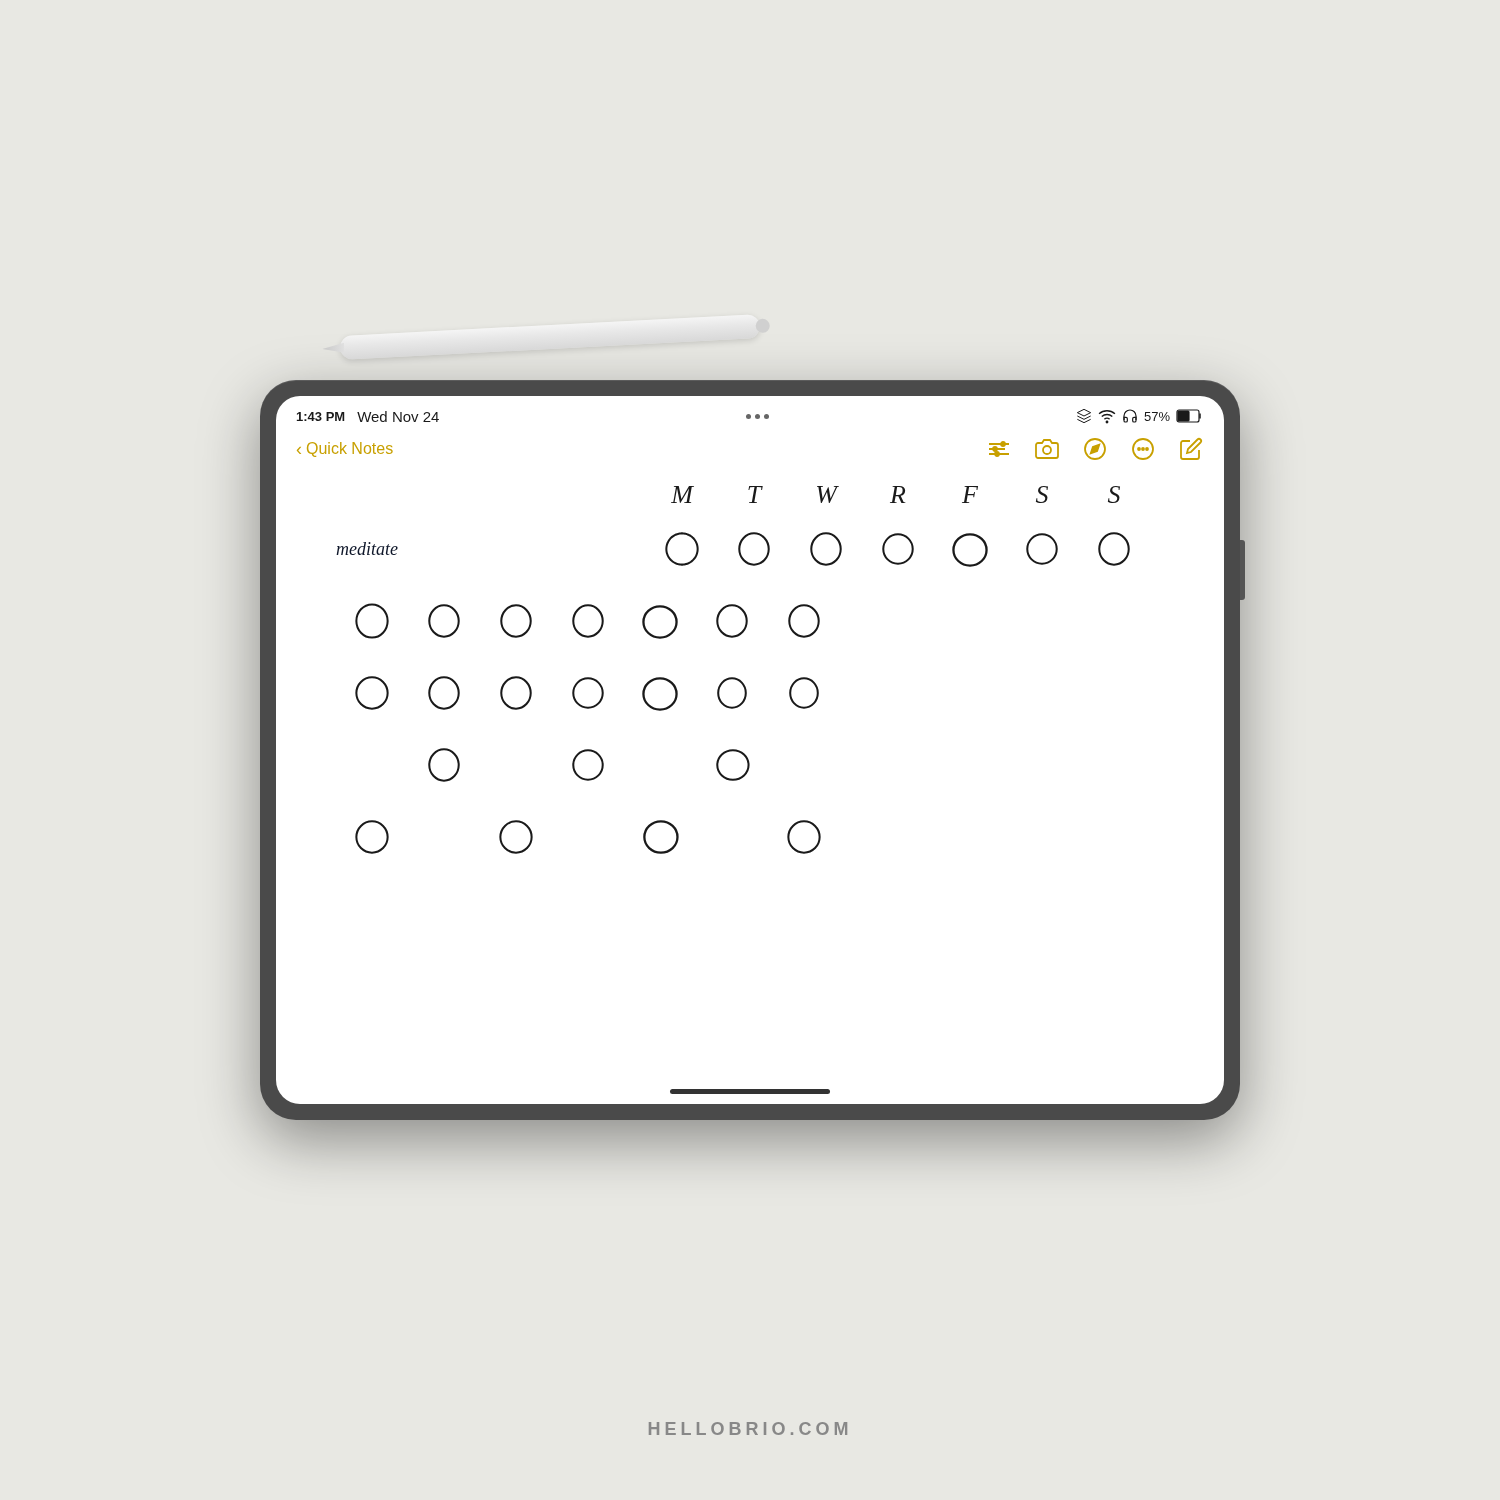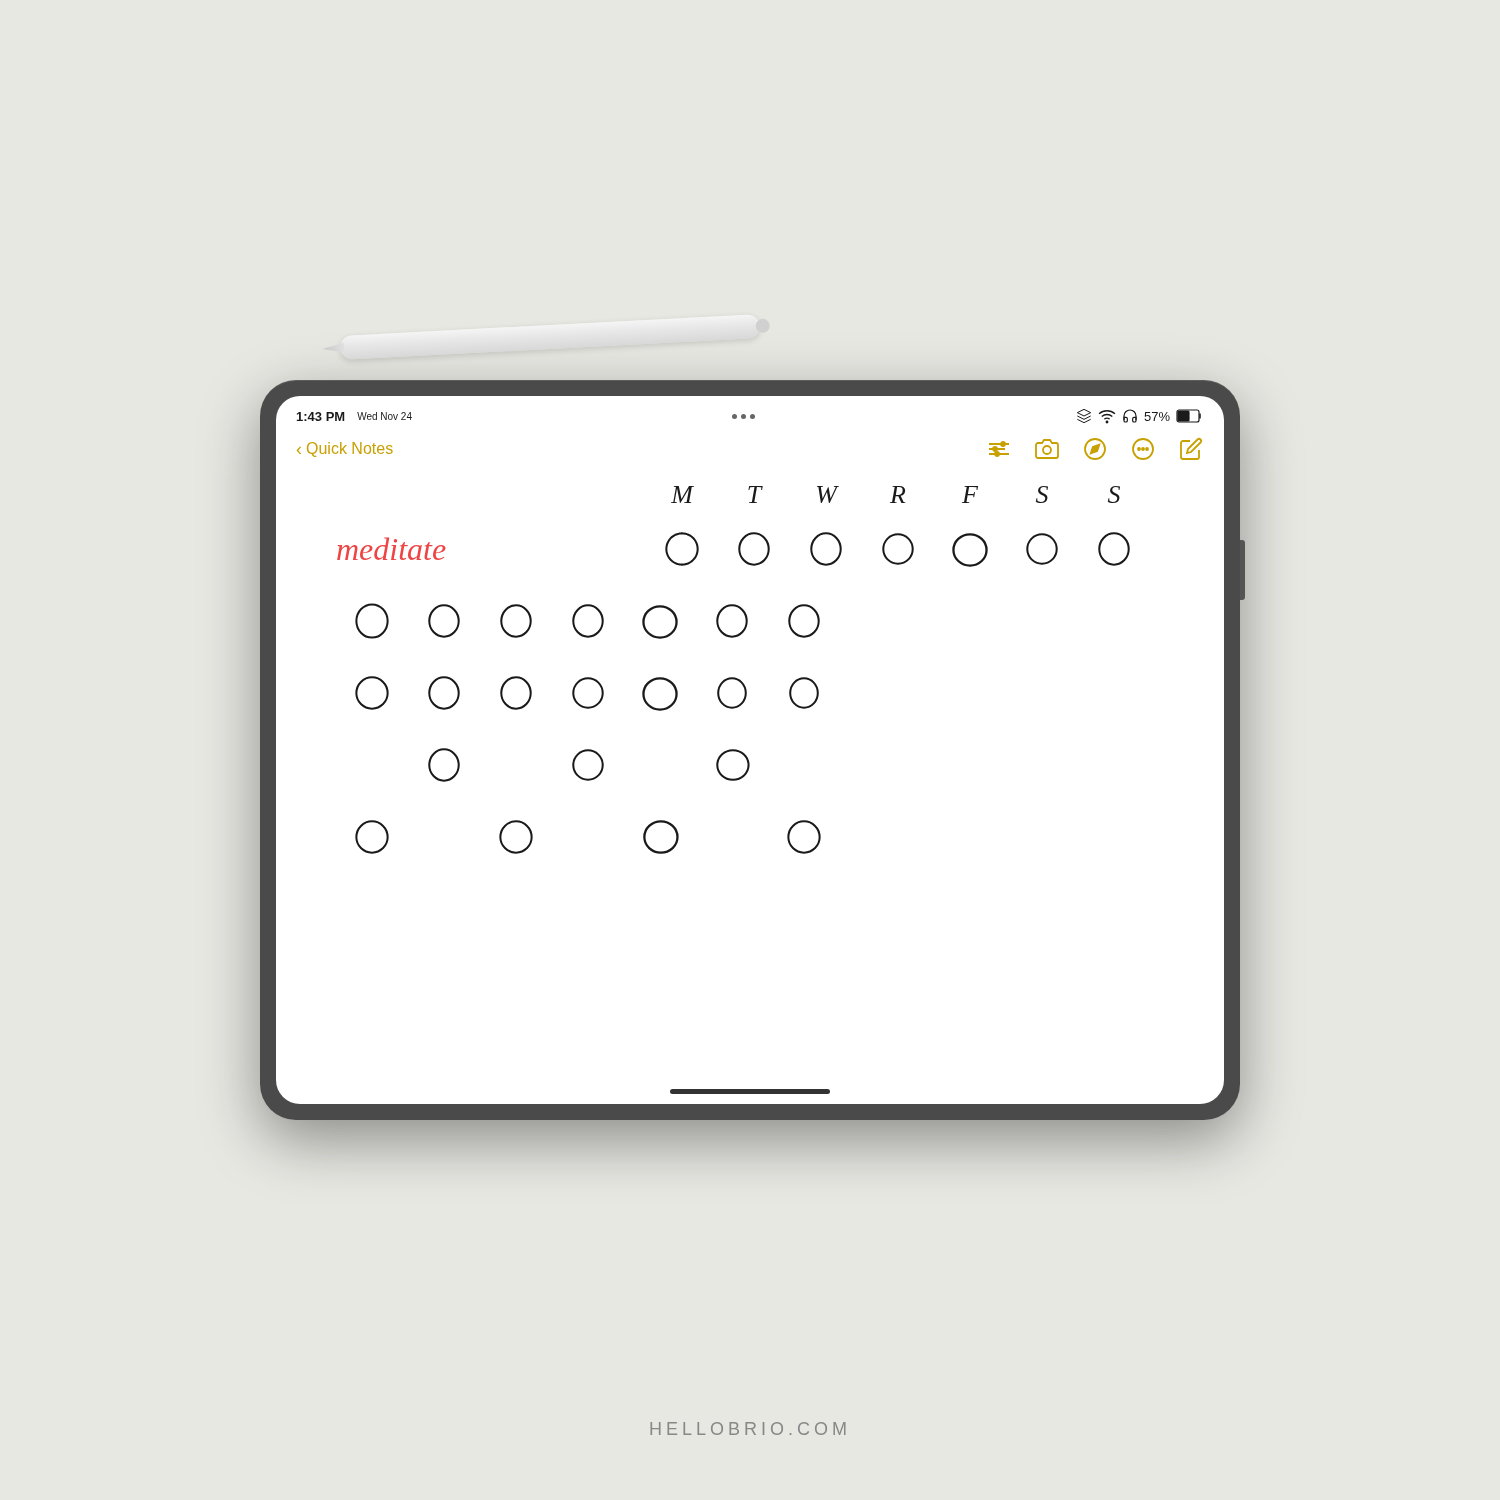--- a/index.html
+++ b/index.html
@@ -18,21 +18,21 @@
 
     .watermark {
       position: absolute;
       bottom: 60px;
       left: 50%;
       transform: translateX(-50%);
       font-size: 18px;
       letter-spacing: 4px;
       color: #888;
       font-family: Arial, sans-serif;
-      font-weight: 400;
+      font-weight: 700;
     }
 
     .tablet-wrapper {
       position: relative;
       display: flex;
       flex-direction: column;
       align-items: flex-start;
     }
 
     
@@ -113,21 +113,21 @@
       flex-shrink: 0;
     }
 
     .status-time {
       font-size: 13px;
       font-weight: 600;
       color: #1a1a1a;
     }
 
     .status-date {
-      font-size: 10px;
+      font-size: 15px;
       color: #1a1a1a;
       margin-left: 8px;
     }
 
     .status-center {
       display: flex;
       gap: 4px;
     }
 
     .status-dot {
@@ -226,22 +226,22 @@
     .tracker-row {
       display: flex;
       align-items: center;
       margin-bottom: 10px;
       min-height: 62px;
     }
 
     .habit-label {
       width: 310px;
       font-family: 'Comic Sans MS', cursive;
-      font-size: 32px;
-      color: #ef4444;
+      font-size: 18px;
+      color: #0f172a;
       font-style: italic;
     }
 
     .habit-circles {
       display: flex;
       align-items: center;
     }
 
     .circle-cell {
       width: 72px;

